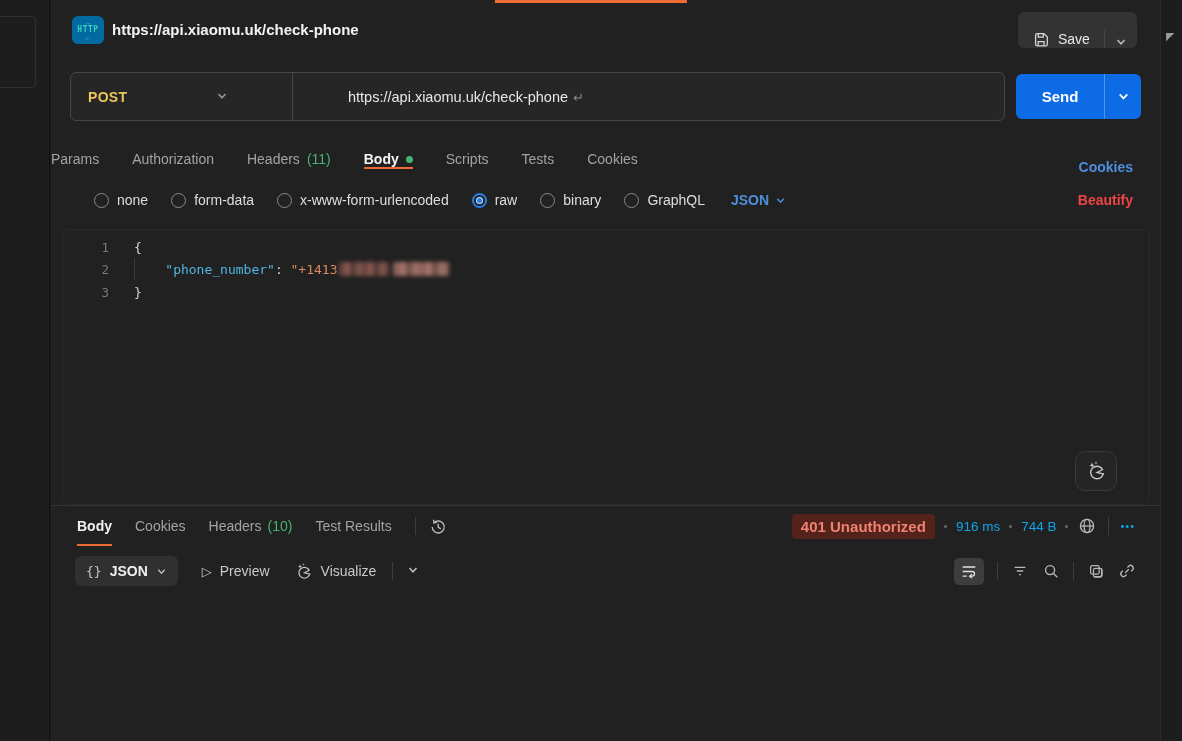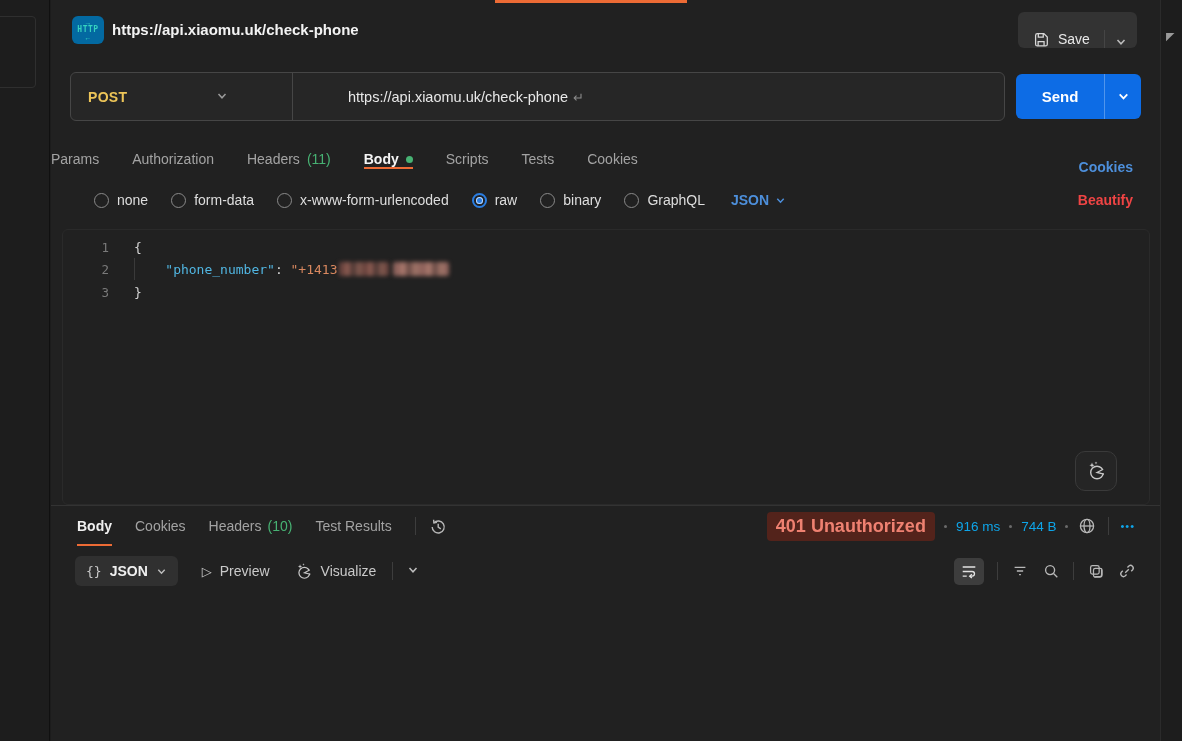--- a/index.html
+++ b/index.html
@@ -105,21 +105,21 @@
   #resp-tabs { position:absolute; left:0; top:506px; right:0; height:40px;
       display:flex; align-items:stretch; padding-left:26px; }
   .rtab { display:flex; align-items:center; gap:6px; color:#a3a3a3; font-size:14px;
       margin-right:23px; cursor:pointer; border-bottom:2px solid transparent; padding-top:2px; }
   .rtab.active { color:#f0f0f0; font-weight:bold; border-bottom-color:#ed6b35; }
   .rtab .cnt { color:#47b273; }
   .vsep { width:1px; height:18px; background:#3d3d3d; margin:auto 12px auto 0; }
   .icon-btn { display:flex; align-items:center; justify-content:center; cursor:pointer; }
   #resp-meta { position:absolute; right:25px; top:506px; height:40px; display:flex;
       align-items:center; gap:9px; }
-  .status-badge { background:#53231b; color:#ef8171; font-weight:bold; font-size:18px;
+  .status-badge { background:#53231b; color:#ef8171; font-weight:bold; font-size:15px;
       padding:4px 9px; border-radius:4px; cursor:pointer; }
   .meta-dot { width:3px; height:3px; border-radius:50%; background:#6a6a6a; }
   .meta-txt { color:#0ea5e9; font-size:13.5px; cursor:pointer; }
 
   #resp-toolbar { position:absolute; left:0; top:552px; right:0; height:38px;
       display:flex; align-items:center; padding-left:24px; }
   .json-pill { height:30px; background:#303030; border-radius:6px; display:flex;
       align-items:center; gap:8px; padding:0 11px; cursor:pointer; }
   .json-pill .braces { color:#c9c9c9; font-size:13px; font-family:"DejaVu Sans Mono", monospace; }
   .json-pill .lbl { color:#f0f0f0; font-size:14px; font-weight:bold; }

